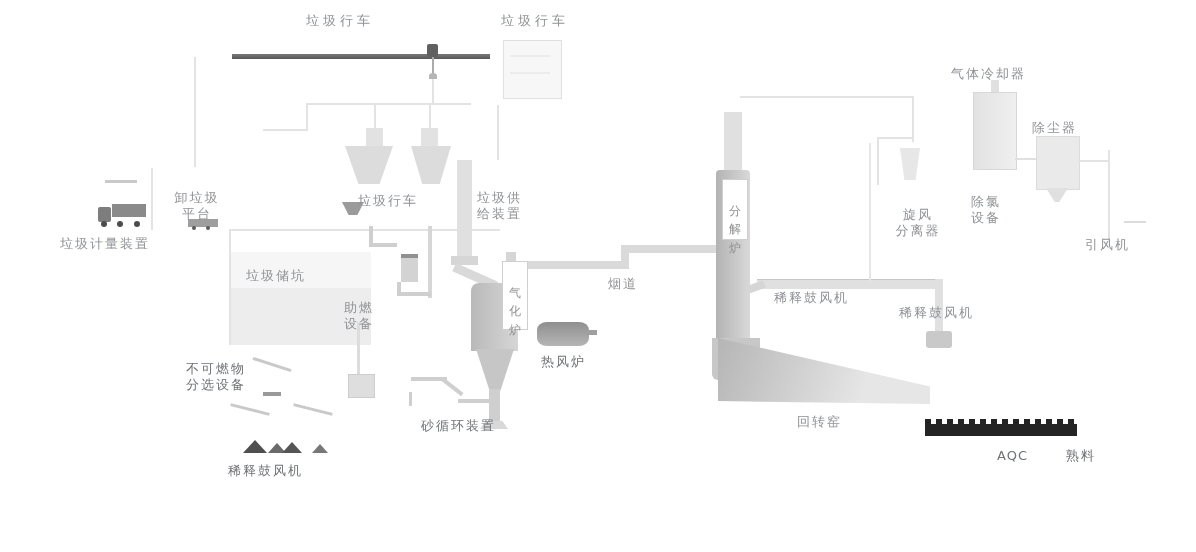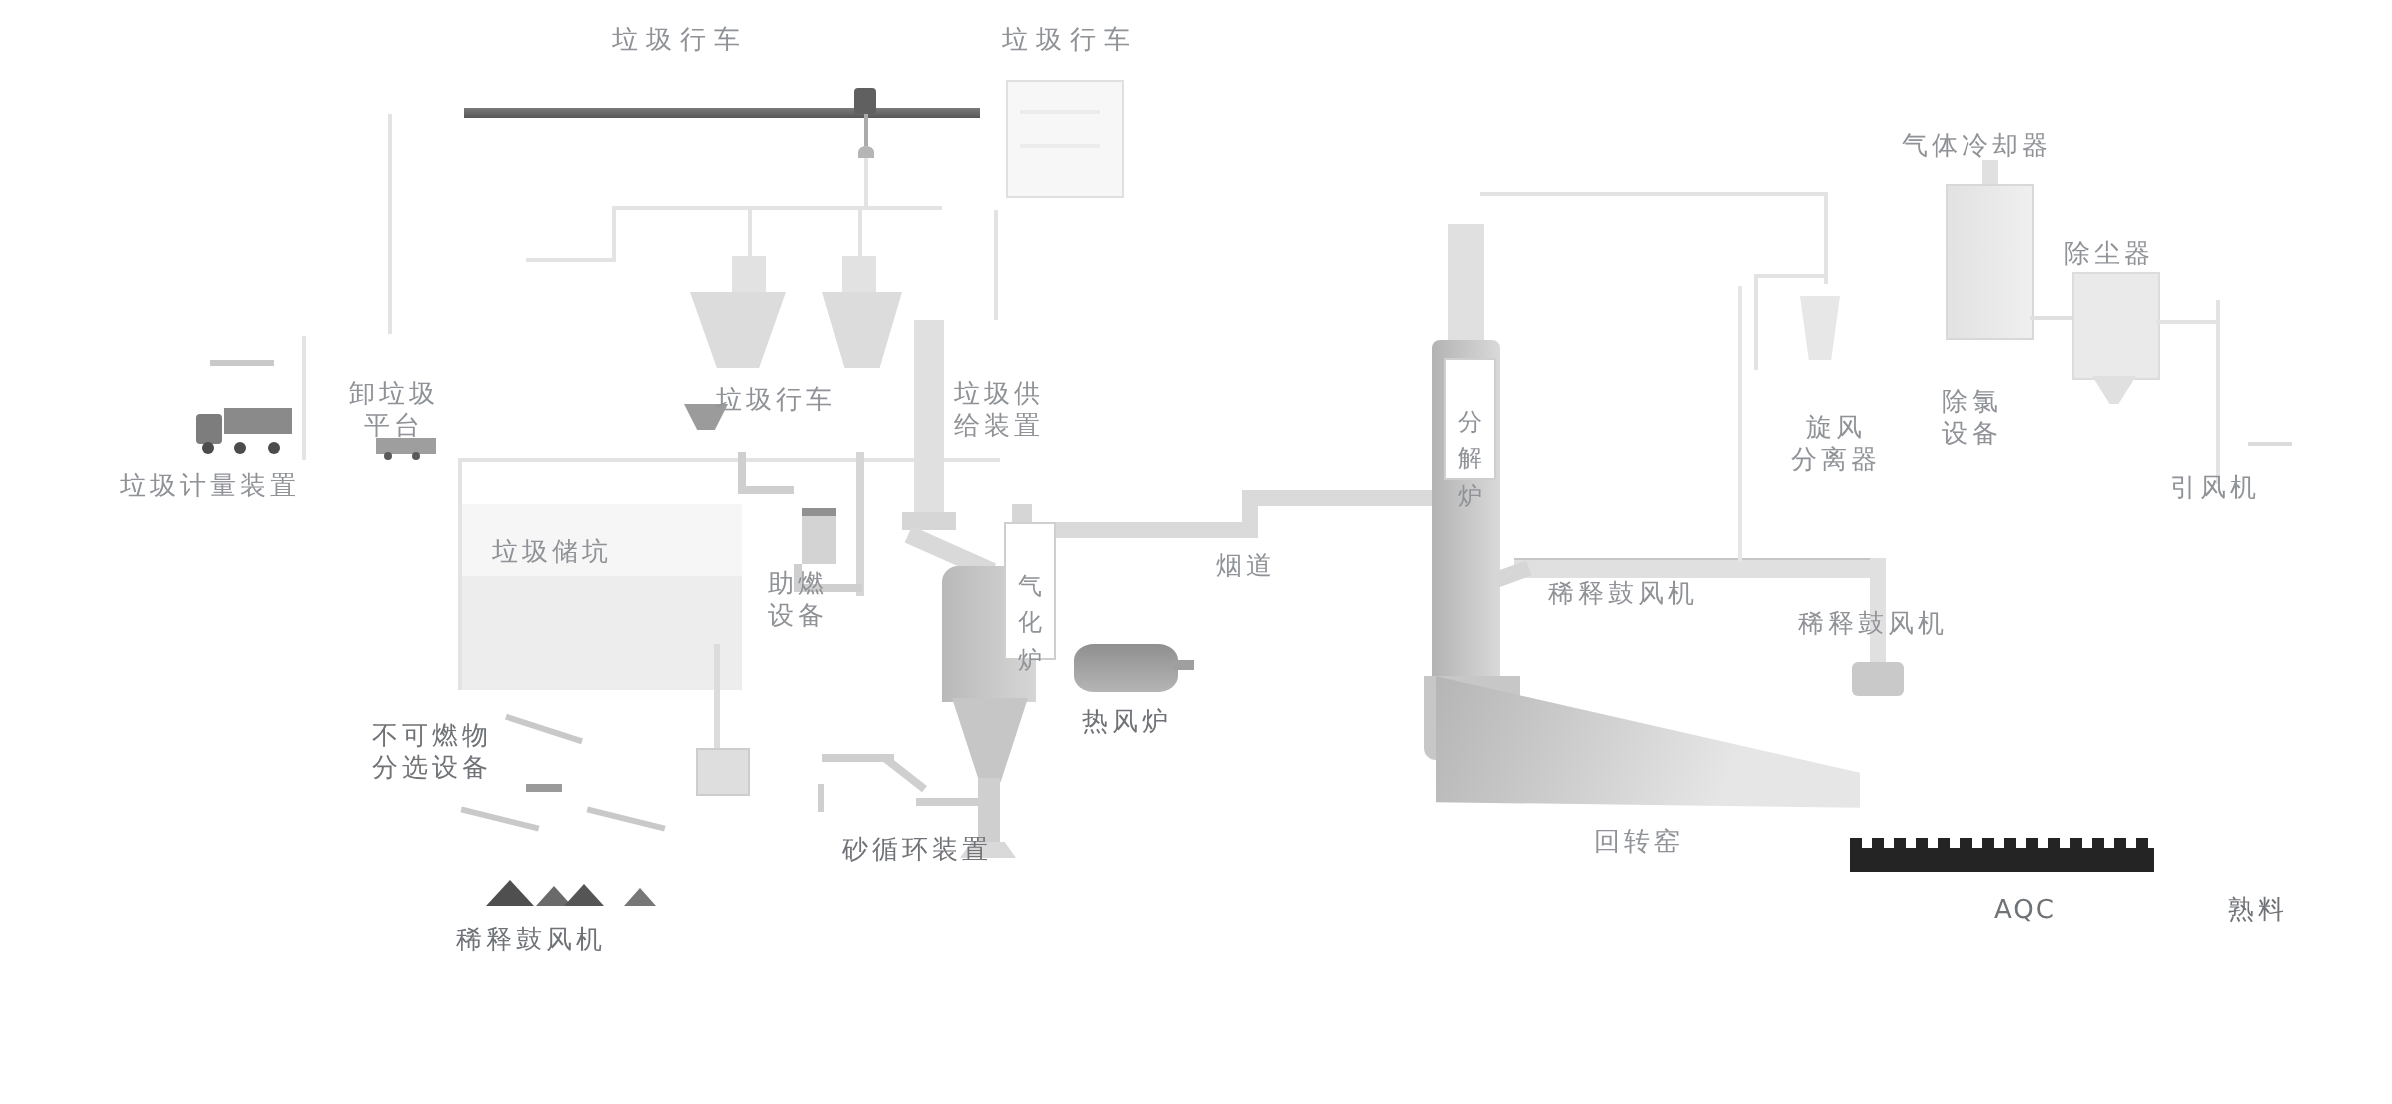--- a/index.html
+++ b/index.html
@@ -150,35 +150,35 @@
 
   <div class="lbl lbl-wide" style="left:306px;top:13px;">垃圾行车</div>
   <div class="lbl lbl-wide" style="left:501px;top:13px;">垃圾行车</div>
   <div class="lbl lbl-center" style="left:168px;top:166px;width:58px;">卸垃圾
 平台</div>
   <div class="lbl" style="left:60px;top:236px;">垃圾计量装置</div>
   <div class="lbl" style="left:246px;top:269px;font-family:Liberation Mono, monospace;">垃圾储坑</div>
   <div class="lbl" style="left:358px;top:193px;">垃圾行车</div>
   <div class="lbl" style="left:477px;top:190px;">垃圾供
 给装置</div>
-  <div class="lbl" style="left:344px;top:285px;margin-left:40px;">助燃
+  <div class="lbl" style="left:344px;top:300px;">助燃
 设备</div>
   <div class="lbl lbl-dark" style="left:186px;top:361px;">不可燃物
 分选设备</div>
   <div class="lbl lbl-dark" style="left:228px;top:463px;">稀释鼓风机</div>
   <div class="lbl lbl-dark" style="left:421px;top:418px;">砂循环装置</div>
   <div class="lbl lbl-dark" style="left:541px;top:354px;">热风炉</div>
   <div class="lbl" style="left:608px;top:276px;">烟道</div>
   <div class="lbl" style="left:774px;top:290px;">稀释鼓风机</div>
   <div class="lbl" style="left:899px;top:305px;">稀释鼓风机</div>
   <div class="lbl lbl-center" style="left:889px;top:183px;width:58px;">旋风
 分离器</div>
   <div class="lbl" style="left:951px;top:66px;">气体冷却器</div>
   <div class="lbl lbl-center" style="left:962px;top:170px;width:48px;">除氯
 设备</div>
   <div class="lbl" style="left:1032px;top:120px;">除尘器</div>
   <div class="lbl" style="left:1085px;top:237px;">引风机</div>
   <div class="lbl" style="left:797px;top:414px;">回转窑</div>
   <div class="lbl lbl-dark" style="left:997px;top:448px;letter-spacing:1px;">AQC</div>
-  <div class="lbl lbl-dark" style="left:1066px;top:448px;margin-left:48px;">熟料</div>
+  <div class="lbl lbl-dark" style="left:1066px;top:448px;">熟料</div>
 
 
 </div>
 
 </body></html>

